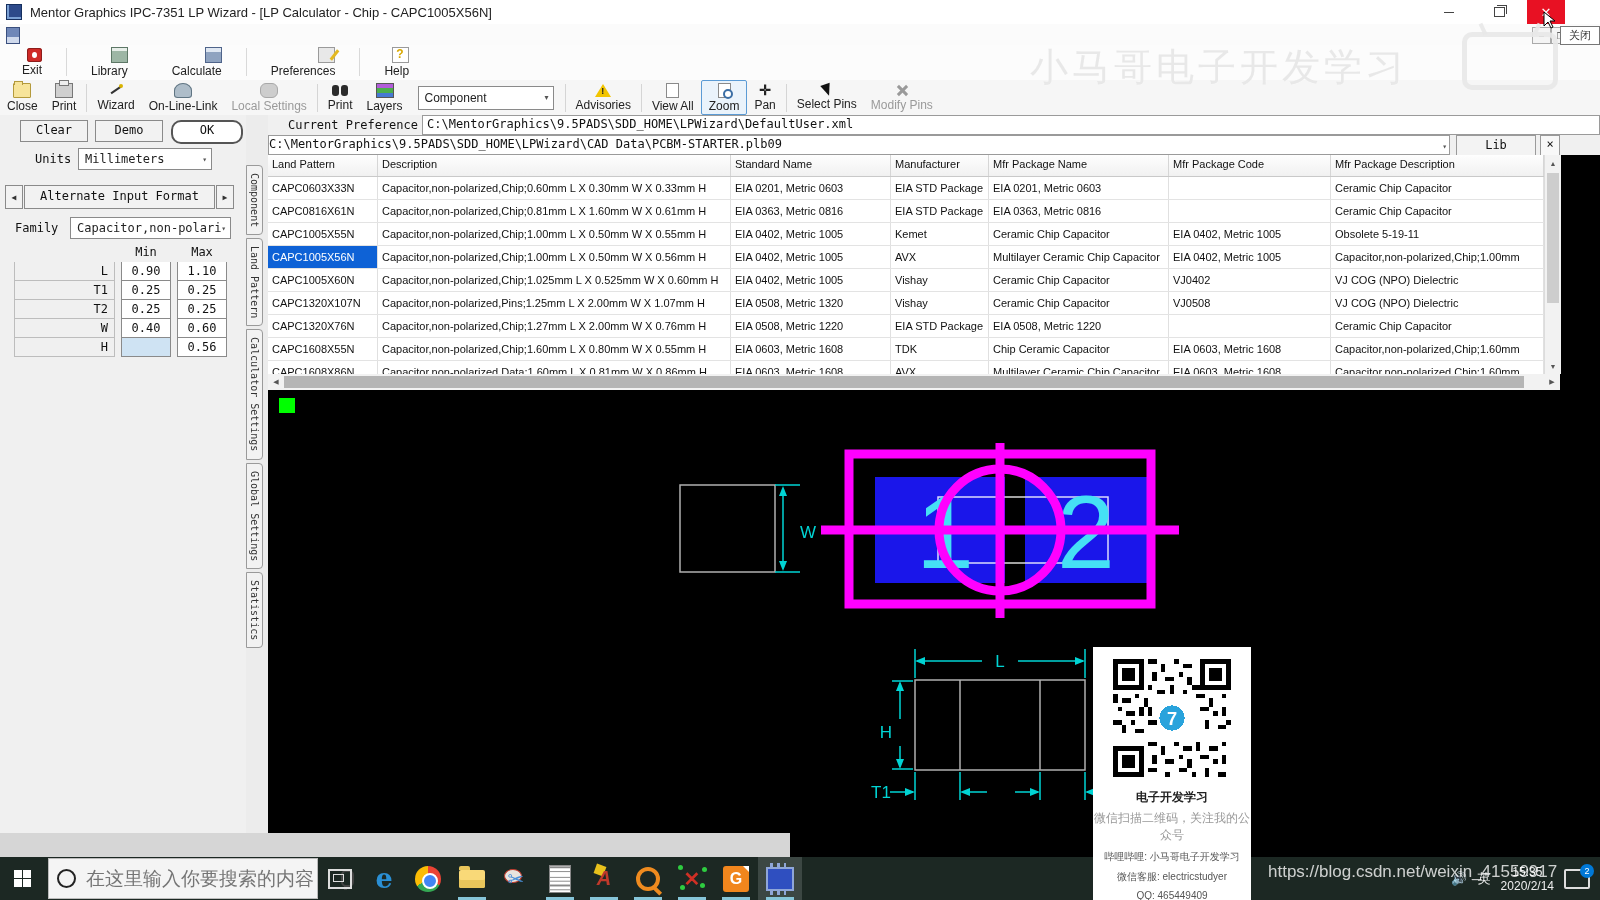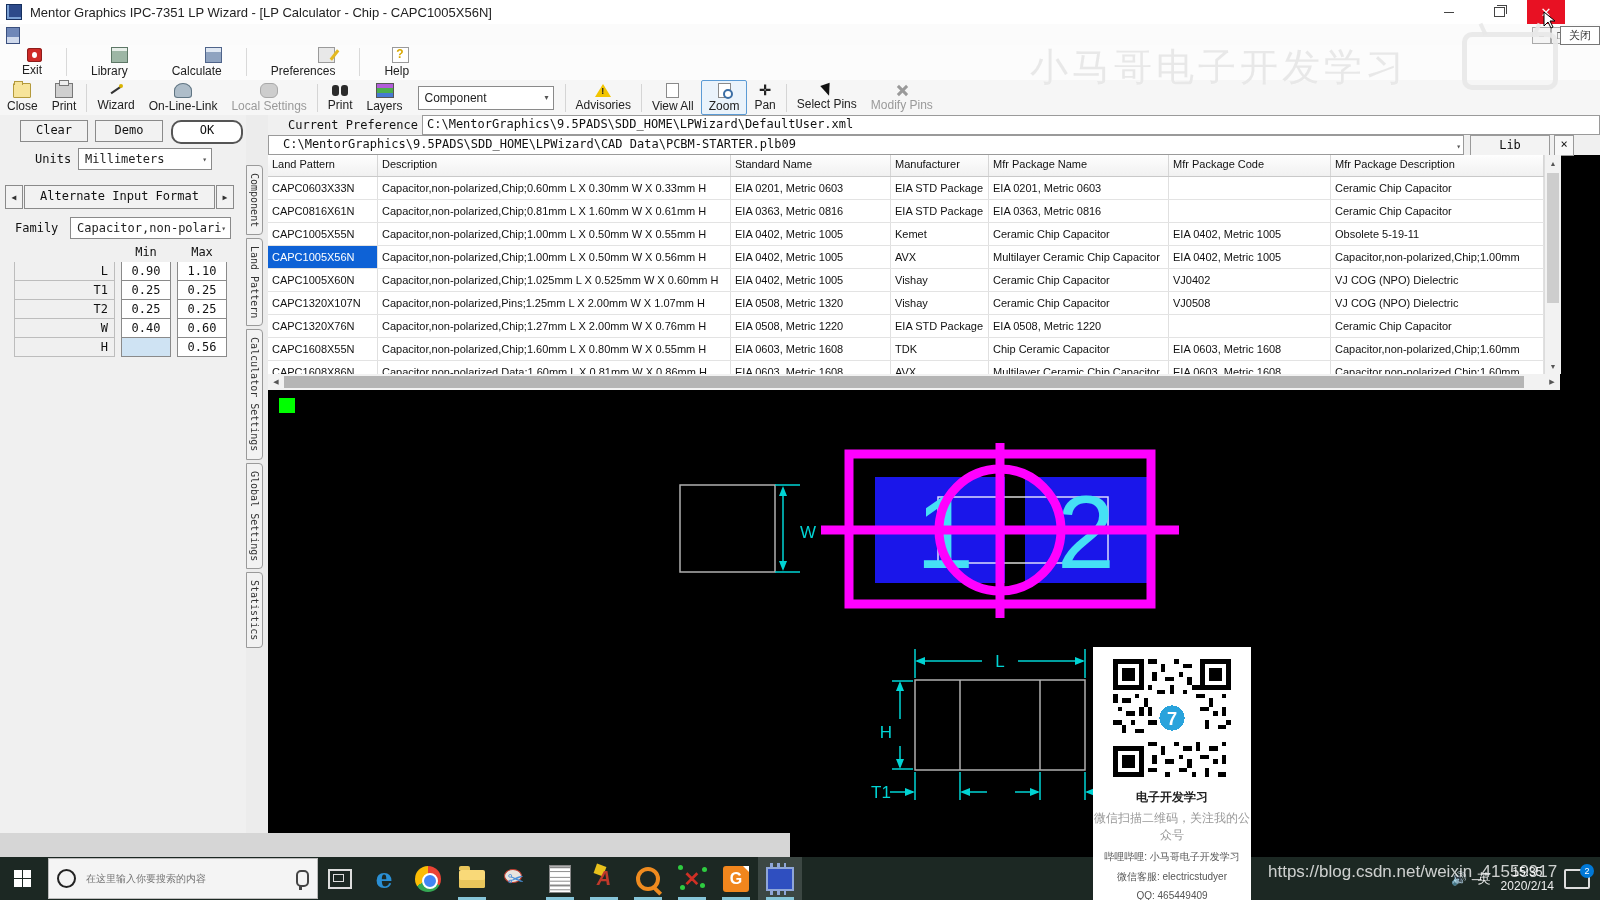--- a/index.html
+++ b/index.html
@@ -72,21 +72,21 @@
   .combo .arr{position:absolute;right:4px;font-size:8px;color:#555;}
   .tb-combo{width:128px;margin:0 8px;}
   
   .pref-row{left:268px;top:115px;width:1332px;height:20px;background:#f0f0f0;display:flex;align-items:center;
     font-family:"DejaVu Sans Mono",monospace;font-size:12px;}
   .pref-label{width:150px;text-align:right;padding-right:4px;color:#111;}
   .pref-field{flex:1;height:18px;background:#fff;border:1px solid #9a9a9a;line-height:17px;padding-left:4px;color:#111;
     white-space:nowrap;overflow:hidden;}
   .path-row{left:268px;top:135px;width:1332px;height:20px;background:#f0f0f0;display:flex;align-items:center;
     font-family:"DejaVu Sans Mono",monospace;font-size:12px;}
-  .path-field{width:1180px;height:18px;background:#fff;border:1px solid #9a9a9a;line-height:17px;padding-left:14px;color:#111;
+  .path-field{width:1180px;height:18px;background:#fff;border:1px solid #9a9a9a;line-height:17px;padding-left:0;color:#111;
     white-space:nowrap;overflow:hidden;position:relative;}
   .path-dd{position:absolute;right:2px;top:2px;font-size:8px;color:#555;}
   .lib-btn{width:78px;height:19px;margin-left:6px;background:#f3f3f3;border:1px solid #9a9a9a;text-align:center;line-height:18px;color:#111;}
   .x-btn{width:18px;height:19px;margin-left:4px;background:#f8f8f8;border:1px solid #9a9a9a;text-align:center;line-height:17px;color:#111;}
   
   .left-panel{left:0;top:115px;width:246px;height:742px;background:#f0f0f0;border-right:1px solid #d0d0d0;
     font-family:"DejaVu Sans Mono",monospace;font-size:12px;color:#111;}
   .lp-btn{position:absolute;height:20px;background:#f2f2f2;border:1px solid #8a8a8a;text-align:center;line-height:19px;}
   .lp-ok{background:#ffffff;border:2px solid #555;line-height:16px;}
   .lp-label{position:absolute;}
@@ -132,21 +132,21 @@
   
   .gray-strip{left:0;top:833px;width:790px;height:24px;background:#d6d6d6;}
   .taskbar{left:0;top:857px;width:1600px;height:43px;background:#1c2823;display:flex;align-items:center;z-index:40;}
   .tb-ico{width:44px;height:43px;display:flex;align-items:center;justify-content:center;position:relative;flex:none;}
   .tb-ico.open:after{content:"";position:absolute;left:8px;bottom:0;width:28px;height:3px;background:#86c5d8;}
   .tb-ico.active{background:#3c4743;}
   .win-logo{width:17px;height:17px;display:grid;grid-template-columns:8px 8px;grid-template-rows:8px 8px;gap:1px;}
   .win-logo div{background:#fff;}
   .searchbox{width:252px;height:39px;background:#f4f4f4;border:1px solid #bbb;display:flex;align-items:center;
     padding:0 8px;gap:8px;flex:none;margin-left:4px;}
-  .searchbox input{border:none;outline:none;background:transparent;font-size:10px;color:#444;flex:1;
+  .searchbox input{border:none;outline:none;background:transparent;font-size:19px;color:#444;flex:1;
     font-family:"Liberation Sans",sans-serif;}
   .cortana{width:15px;height:15px;border:2px solid #222;border-radius:50%;flex:none;}
   .mic{width:9px;height:13px;border:2px solid #444;border-radius:5px;flex:none;position:relative;}
   .mic:after{content:"";position:absolute;left:1px;bottom:-5px;width:3px;height:4px;background:#444;}
   .taskview{width:20px;height:16px;border:2px solid #ddd;position:relative;}
   .taskview:before{content:"";position:absolute;left:3px;top:3px;width:9px;height:6px;border:1px solid #ddd;}
   .edge-e{font-size:27px;font-weight:bold;color:#2a8fd4;font-family:"DejaVu Serif",serif;}
   .chrome{width:26px;height:26px;border-radius:50%;background:conic-gradient(#ea4335 0 33%,#34a853 33% 66%,#fbbc05 66% 100%);position:relative;}
   .chrome:after{content:"";position:absolute;left:7px;top:7px;width:12px;height:12px;background:#4285f4;border:2px solid #fff;border-radius:50%;}
   .folder{width:26px;height:18px;background:#f9d978;border-radius:2px;position:relative;box-shadow:0 -8px 0 #e9c65b inset;}

